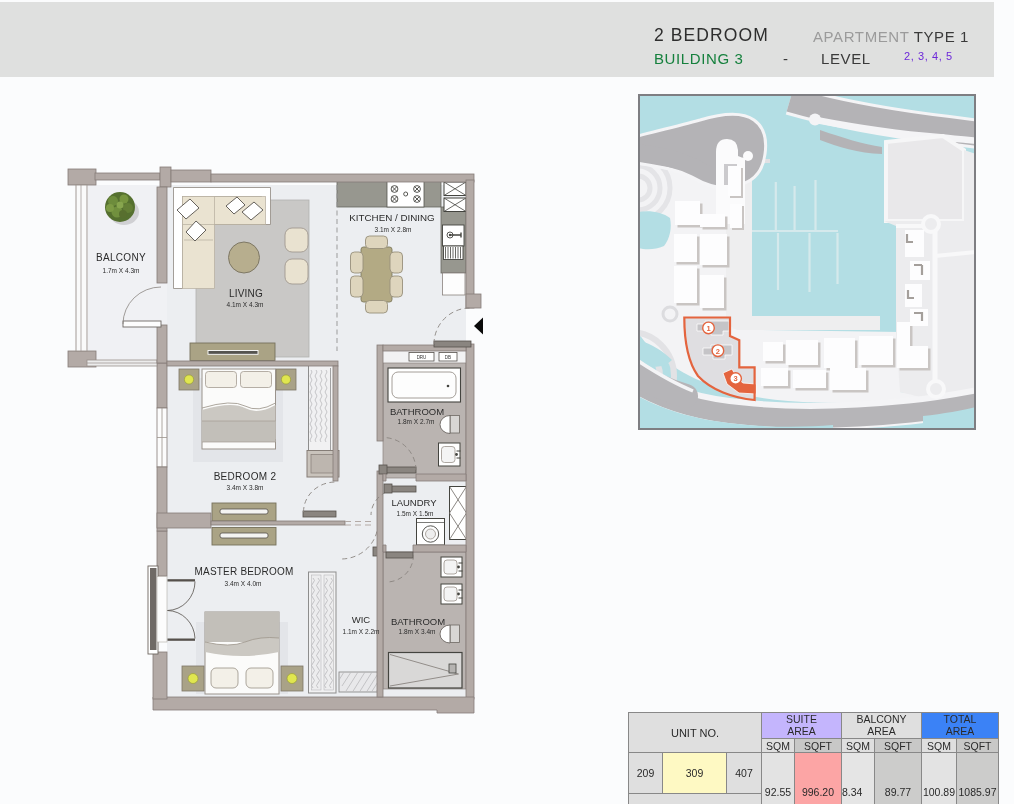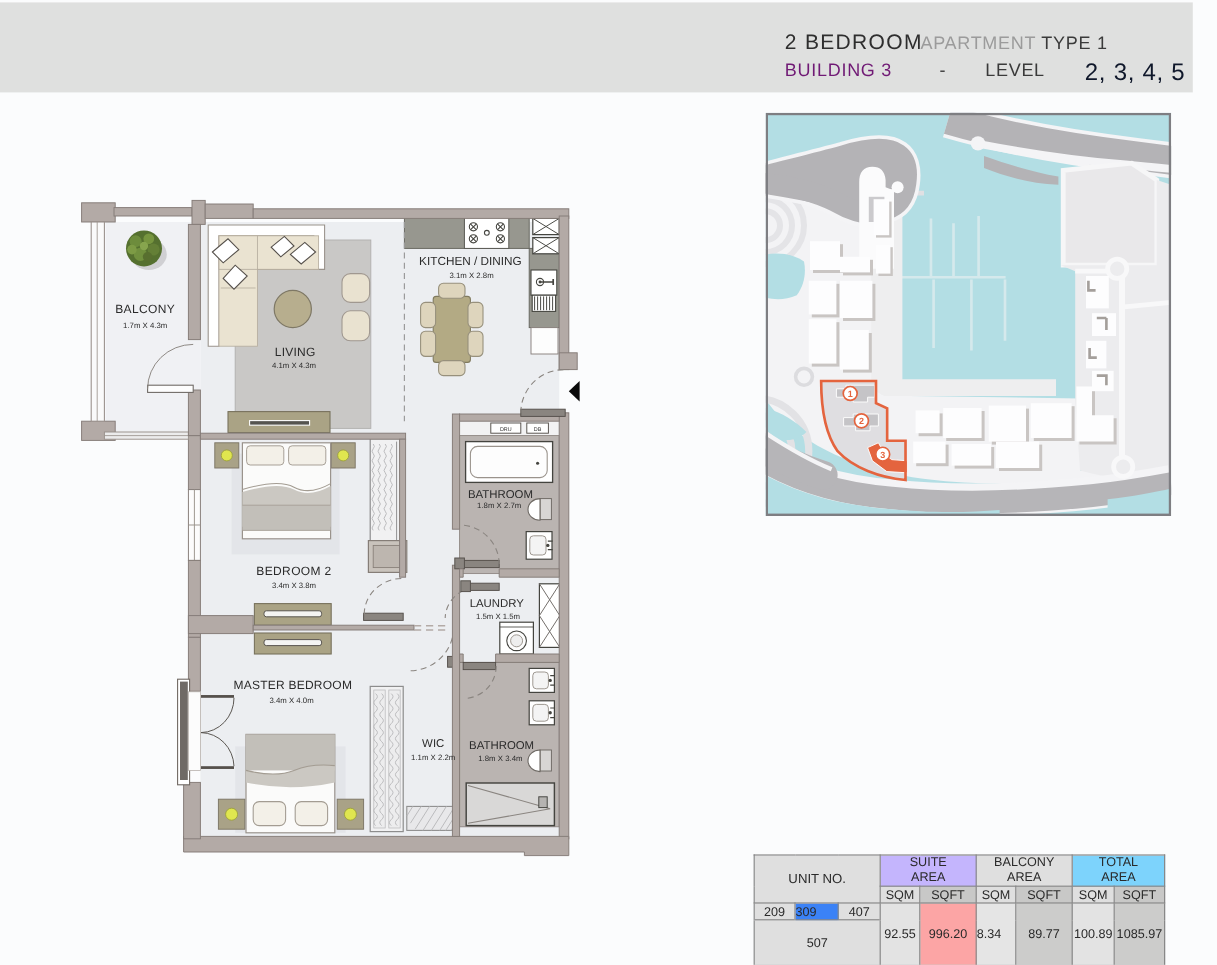--- a/index.html
+++ b/index.html
@@ -6,29 +6,29 @@
   body{width:1014px;height:804px;position:relative;background:#fbfcfd;font-family:"Liberation Sans",sans-serif;overflow:hidden;}
   .abs{position:absolute;}
 </style>
 </head>
 <body>
 
 <div class="abs" style="left:0;top:2px;width:994px;height:75px;background:#dfe0df;"></div>
 
 <div class="abs" style="left:654px;top:25px;width:220px;height:18px;font-size:17.5px;font-weight:normal;letter-spacing:1.1px;color:#2e2e2e;">2 BEDROOM</div>
 
-<div class="abs" style="left:767px;top:28px;width:200px;height:16px;font-size:15px;color:#9b9b9b;letter-spacing:0.6px;">APARTMENT <span style="color:#3a3a3a;">TYPE 1</span></div>
-
-<div class="abs" style="left:654px;top:50px;width:140px;height:16px;font-size:15px;color:#701a75;letter-spacing:0.6px;">BUILDING 3</div>
+<div class="abs" style="left:813px;top:28px;width:200px;height:16px;font-size:15px;color:#9b9b9b;letter-spacing:0.6px;">APARTMENT <span style="color:#3a3a3a;">TYPE 1</span></div>
+
+<div class="abs" style="left:654px;top:50px;width:140px;height:16px;font-size:15px;color:#15803d;letter-spacing:0.6px;">BUILDING 3</div>
 
 <div class="abs" style="left:783px;top:50px;font-size:15px;color:#3a3a3a;">-</div>
 
 <div class="abs" style="left:821px;top:50px;font-size:15px;color:#3a3a3a;letter-spacing:0.6px;">LEVEL</div>
 
-<div class="abs" style="left:904px;top:50px;font-size:20px;color:#0f172a;letter-spacing:0.6px;">2, 3, 4, 5</div>
+<div class="abs" style="left:904px;top:50px;font-size:11px;color:#6d28d9;letter-spacing:0.6px;">2, 3, 4, 5</div>
 
 <svg class="abs" style="left:55px;top:150px;" width="460" height="590" viewBox="55 150 460 590">
 <defs>
 </defs>
 
 <rect x="167" y="185" width="299" height="512" fill="#ecEEf1"></rect>
 
 <rect x="88" y="185" width="79" height="175" fill="#f0f1f4"></rect>
 
 <rect x="196" y="200" width="113" height="157" fill="#c9c8c6" stroke="#b2b1af" stroke-width="0.8"></rect>
@@ -635,33 +635,33 @@
 <rect x="1" y="1" width="336" height="334" fill="none" stroke="#7e7e82" stroke-width="2"></rect>
 </svg>
 
 <div class="abs" style="left:628px;top:712px;">
 <table style="border-collapse:collapse;table-layout:fixed;font-family:'Liberation Sans',sans-serif;color:#2a2a2a;">
 <tbody>
         <tr>
  <td colspan="3" rowspan="2" style="border:1px solid #888;background:#dfdfdf;width:104px;text-align:center;font-size:11px;padding:0;">UNIT NO.</td>
  <td colspan="2" style="border:1px solid #888;background:#c4b5fd;height:25px;text-align:center;font-size:10.5px;line-height:11.5px;padding:0;">SUITE<br>AREA</td>
  <td colspan="2" style="border:1px solid #888;background:#dfdfdf;text-align:center;font-size:10.5px;line-height:11.5px;padding:0;">BALCONY<br>AREA</td>
- <td colspan="2" style="border:1px solid #888;background:#7dd3fc;text-align:center;font-size:10.5px;line-height:11.5px;padding:0;">TOTAL<br>AREA</td>
+ <td colspan="2" style="border:1px solid #888;background:#3b82f6;text-align:center;font-size:10.5px;line-height:11.5px;padding:0;">TOTAL<br>AREA</td>
 </tr>
 <tr>
  <td style="border:1px solid #888;background:#dfdfdf;width:32px;height:13px;text-align:center;font-size:10.5px;padding:0;">SQM</td>
  <td style="border:1px solid #888;background:#c8c8c7;width:46px;text-align:center;font-size:10.5px;padding:0;">SQFT</td>
  <td style="border:1px solid #888;background:#dfdfdf;width:32px;text-align:center;font-size:10.5px;padding:0;">SQM</td>
  <td style="border:1px solid #888;background:#c8c8c7;width:46px;text-align:center;font-size:10.5px;padding:0;">SQFT</td>
  <td style="border:1px solid #888;background:#dfdfdf;width:34px;text-align:center;font-size:10.5px;padding:0;">SQM</td>
  <td style="border:1px solid #888;background:#c8c8c7;width:41px;text-align:center;font-size:10.5px;padding:0;">SQFT</td>
 </tr>
 <tr>
  <td style="border:1px solid #888;border-bottom:none;background:#dfdfdf;width:33px;height:13px;text-align:center;font-size:10.5px;padding:0;">209</td>
- <td style="border:1px solid #888;border-bottom:none;background:#3b82f6;width:35px;font-size:10.5px;padding:0;">309</td>
+ <td style="border:1px solid #888;border-bottom:none;background:#fef9c3;width:35px;text-align:center;font-size:10.5px;padding:14px;">309</td>
  <td style="border:1px solid #888;border-bottom:none;background:#dfdfdf;width:34px;text-align:center;font-size:10.5px;padding:0;">407</td>
  <td rowspan="2" style="border:1px solid #888;background:#e3e3e3;text-align:center;font-size:10.5px;padding:0;">92.55</td>
  <td rowspan="2" style="border:1px solid #888;background:#fca5a5;text-align:center;font-size:10.5px;padding:0;">996.20</td>
  <td rowspan="2" style="border:1px solid #888;background:#e5e5e5;text-align:left;font-size:10.5px;padding:0;">8.34</td>
  <td rowspan="2" style="border:1px solid #888;background:#cccccb;text-align:center;font-size:10.5px;padding:2px;">89.77</td>
  <td rowspan="2" style="border:1px solid #888;background:#e3e3e3;text-align:center;font-size:10.5px;padding:0;">100.89</td>
  <td rowspan="2" style="border:1px solid #888;background:#cccccb;text-align:center;font-size:10.5px;padding:0;">1085.97</td>
 </tr>
 <tr>
  <td colspan="3" style="border:1px solid #888;background:#dfdfdf;height:13px;text-align:center;font-size:10.5px;padding:12px;">507</td>

